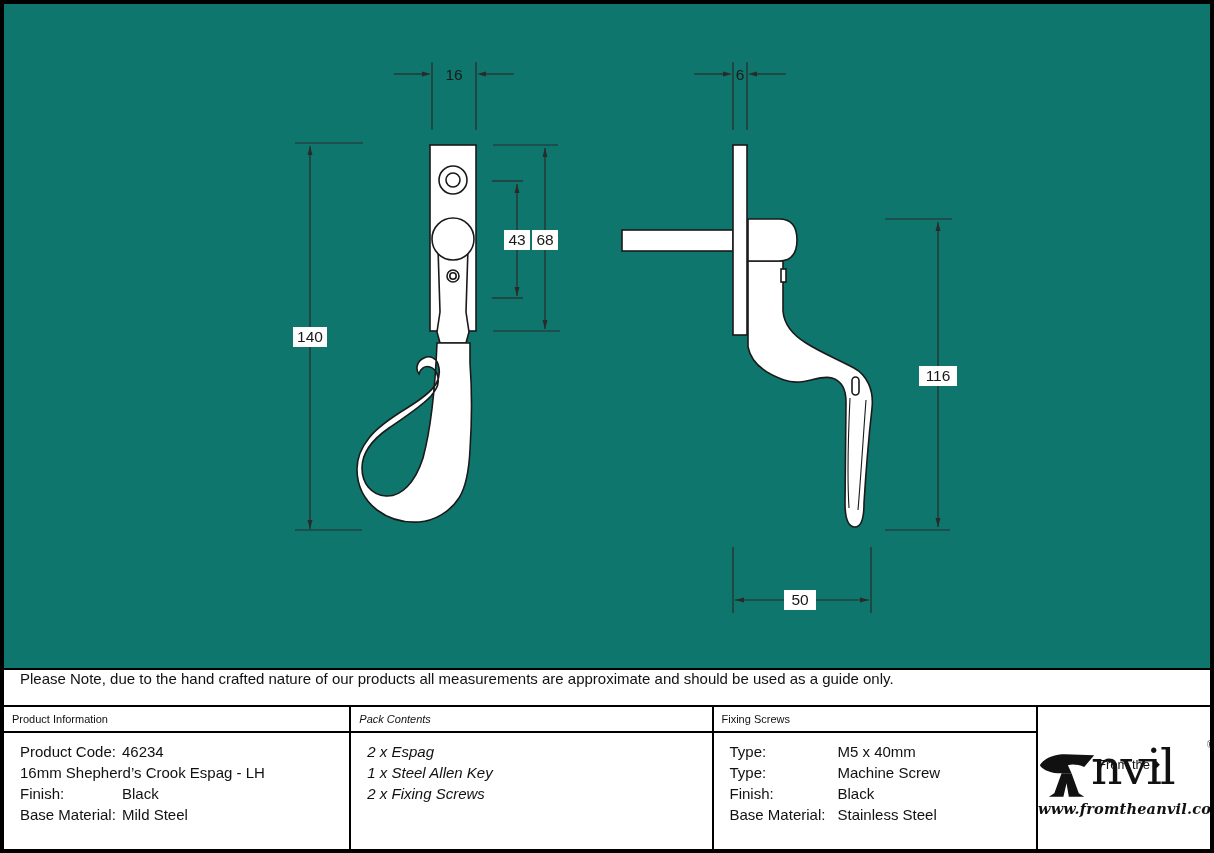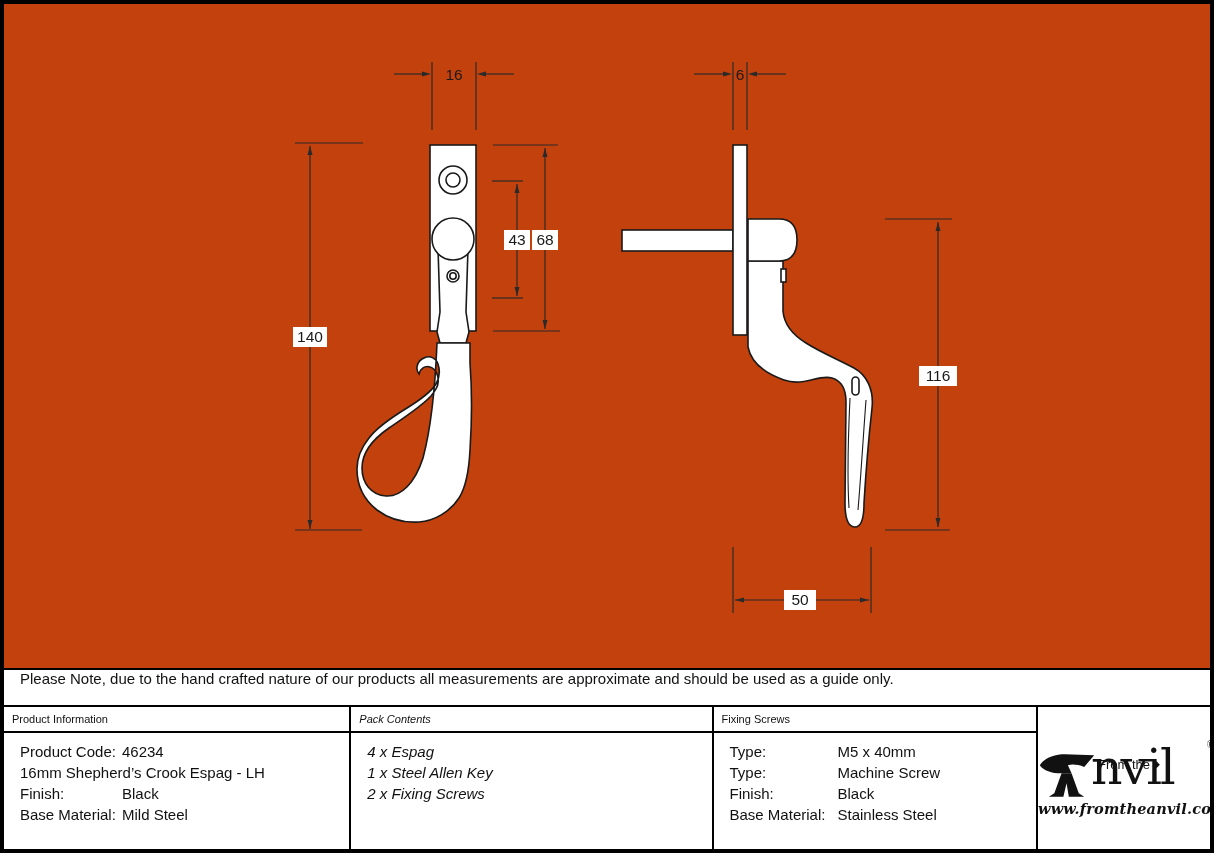--- a/index.html
+++ b/index.html
@@ -2,21 +2,21 @@
 <html><head>
 <meta charset="utf-8">
 <style>
   * { margin:0; padding:0; box-sizing:border-box; }
   html,body { background:#888; }
   body { font-family:"Liberation Sans", sans-serif; }
   .page {
     width:1214px; height:853px; background:#fff; color:#111;
     border:4px solid #000; position:relative; margin:0 auto; overflow:hidden;
   }
-  .drawing-area { height:664px; background:#c2410c; }
+  .drawing-area { height:664px; background:#0f766e; }
   .drawing-area svg { display:block; }
   .note-row {
     height:39px; border-top:2px solid #000; border-bottom:2px solid #000;
     display:flex; align-items:flex-start; padding-left:16px; font-size:15px;
   }
   .info-table { display:flex; height:142px; }
   .col { height:100%; }
   .col1 { width:348px; }
   .col2 { width:365px; border-left:2px solid #000;font-style:italic; }
   .col3 { width:327px; border-left:2px solid #000; }
@@ -175,21 +175,21 @@
         <div class="kv">
           <span class="k">Base Material:</span>
           <span class="v">Mild Steel</span>
         </div>
       </div>
     </div>
 
     <div class="col col2">
       <div class="col-header">Pack Contents</div>
       <div class="col-body">
-        <div>4 x Espag</div>
+        <div>2 x Espag</div>
         <div>1 x Steel Allen Key</div>
         <div>2 x Fixing Screws</div>
       </div>
     </div>
 
     <div class="col col3">
       <div class="col-header">Fixing Screws</div>
       <div class="col-body">
         <div class="kv">
           <span class="k">Type:</span>

